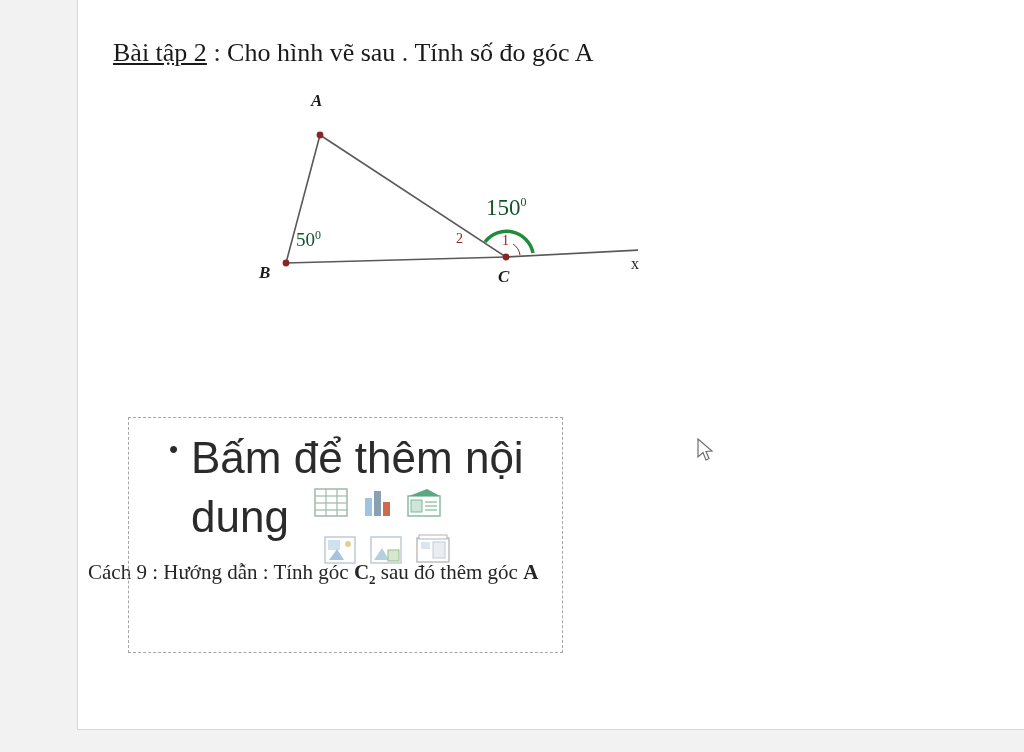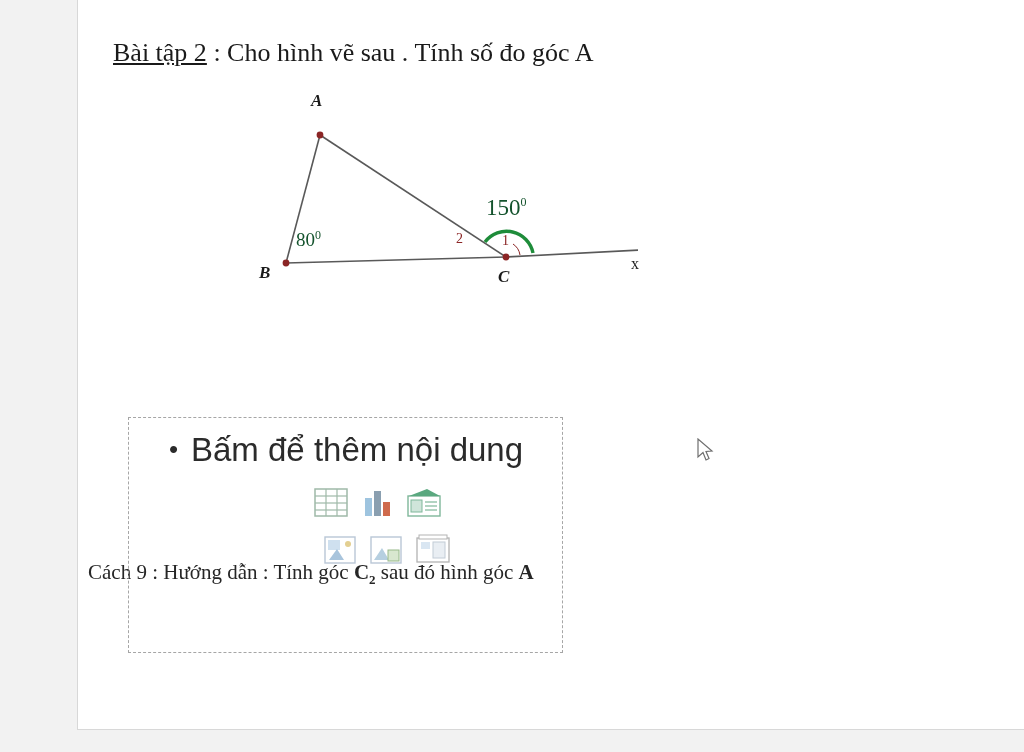--- a/index.html
+++ b/index.html
@@ -115,21 +115,21 @@
     height: 236px;
     border: 1px dashed #a6a6a6;
     box-sizing: border-box;
   }
   #placeholder-text {
     position: absolute;
     left: 62px;
     top: 10px;
     width: 360px;
     font-family: "Liberation Sans", sans-serif;
-    font-size: 33px;
+    font-size: 44px;
     color: #2b2b2b;
     line-height: 1.35;
   }
   #placeholder-bullet {
     position: absolute;
     left: 40px;
     top: 16px;
     font-family: "Liberation Sans", sans-serif;
     font-size: 26px;
     color: #2b2b2b;
@@ -181,28 +181,28 @@
       <path d="M 312 170 A 16 16 0 0 0 305 159" fill="none" stroke="#8b2525" stroke-width="1"></path>
 
       <circle cx="112" cy="50" r="3.4" fill="#8b2525"></circle>
       <circle cx="78" cy="178" r="3.4" fill="#8b2525"></circle>
       <circle cx="298" cy="172" r="3.4" fill="#8b2525"></circle>
     </svg>
     <span class="fig-label" style="left:103px; top:6px;">A</span>
     <span class="fig-label" style="left:51px; top:178px;">B</span>
     <span class="fig-label" style="left:290px; top:182px;">C</span>
     <span class="fig-label" style="left:423px; top:170px; font-weight:normal; font-style:normal; font-size:16px;">x</span>
-    <span class="fig-num" style="left:88px; top:143px;"><span>80</span><sup>0</sup></span>
+    <span class="fig-num" style="left:88px; top:143px;"><span>50</span><sup>0</sup></span>
     <span class="fig-num" style="left:278px; top:110px; font-size:23px;"><span>150</span><sup>0</sup></span>
     <span class="fig-sub" style="left:294px; top:148px;">1</span>
     <span class="fig-sub" style="left:248px; top:146px;">2</span>
   </div>
 
 
-  <div class="body-line" style="left:10px; top:560px;"><span>Cách 9 : Hướng dẫn : Tính góc </span><span class="bold">C</span><sub class="bold">2</sub><span> sau đó hình góc </span><span class="bold">A</span></div>
+  <div class="body-line" style="left:10px; top:560px;"><span>Cách 9 : Hướng dẫn : Tính góc </span><span class="bold">C</span><sub class="bold">2</sub><span> sau đó thêm góc </span><span class="bold">A</span></div>
 
   <div id="content-placeholder">
     <span id="placeholder-bullet">•</span>
     <div id="placeholder-text">Bấm để thêm nội dung</div>
 
     <div id="icon-cluster">
 
       <div class="ins-icon" style="left:0px; top:0px;">
         <svg width="34" height="29" viewBox="0 0 34 29">
           <rect x="1" y="1" width="32" height="27" fill="#ffffff" stroke="#9fb9a8" stroke-width="1.5"></rect>

